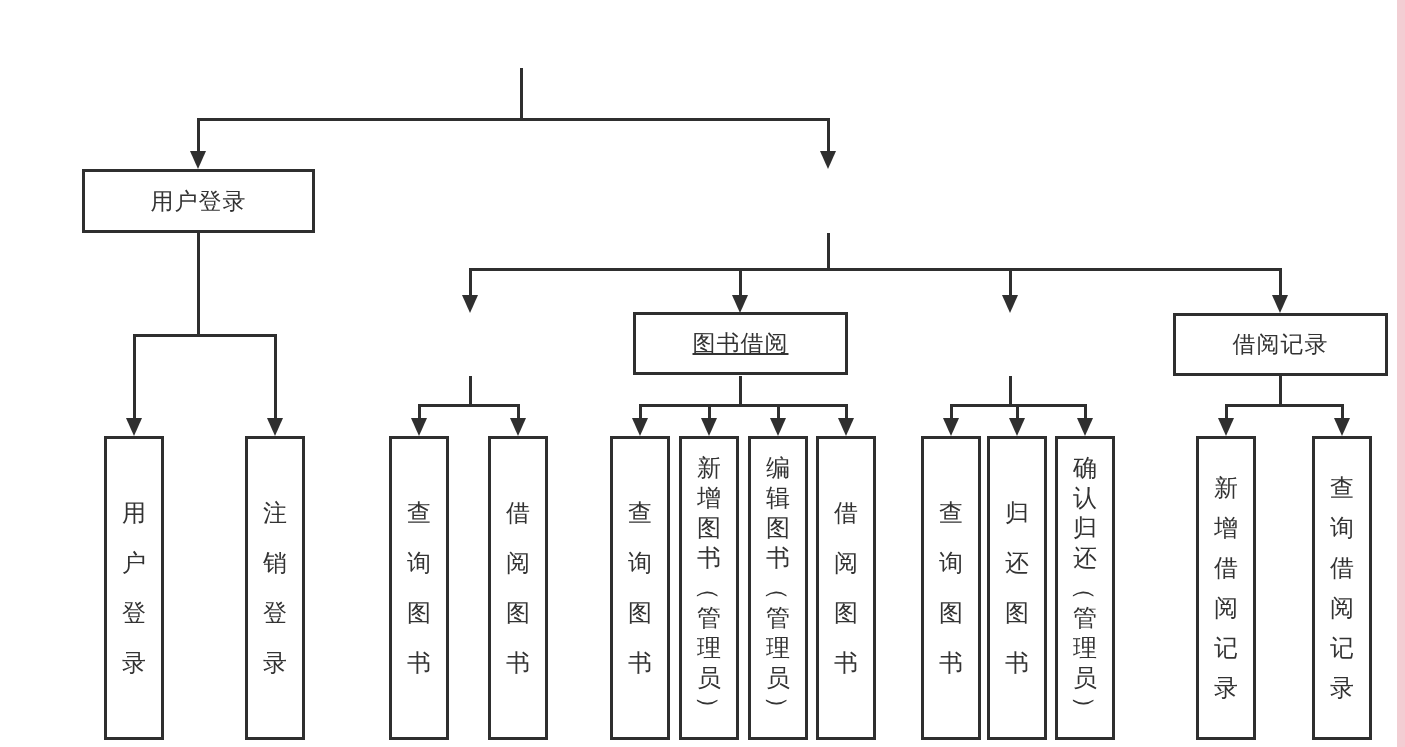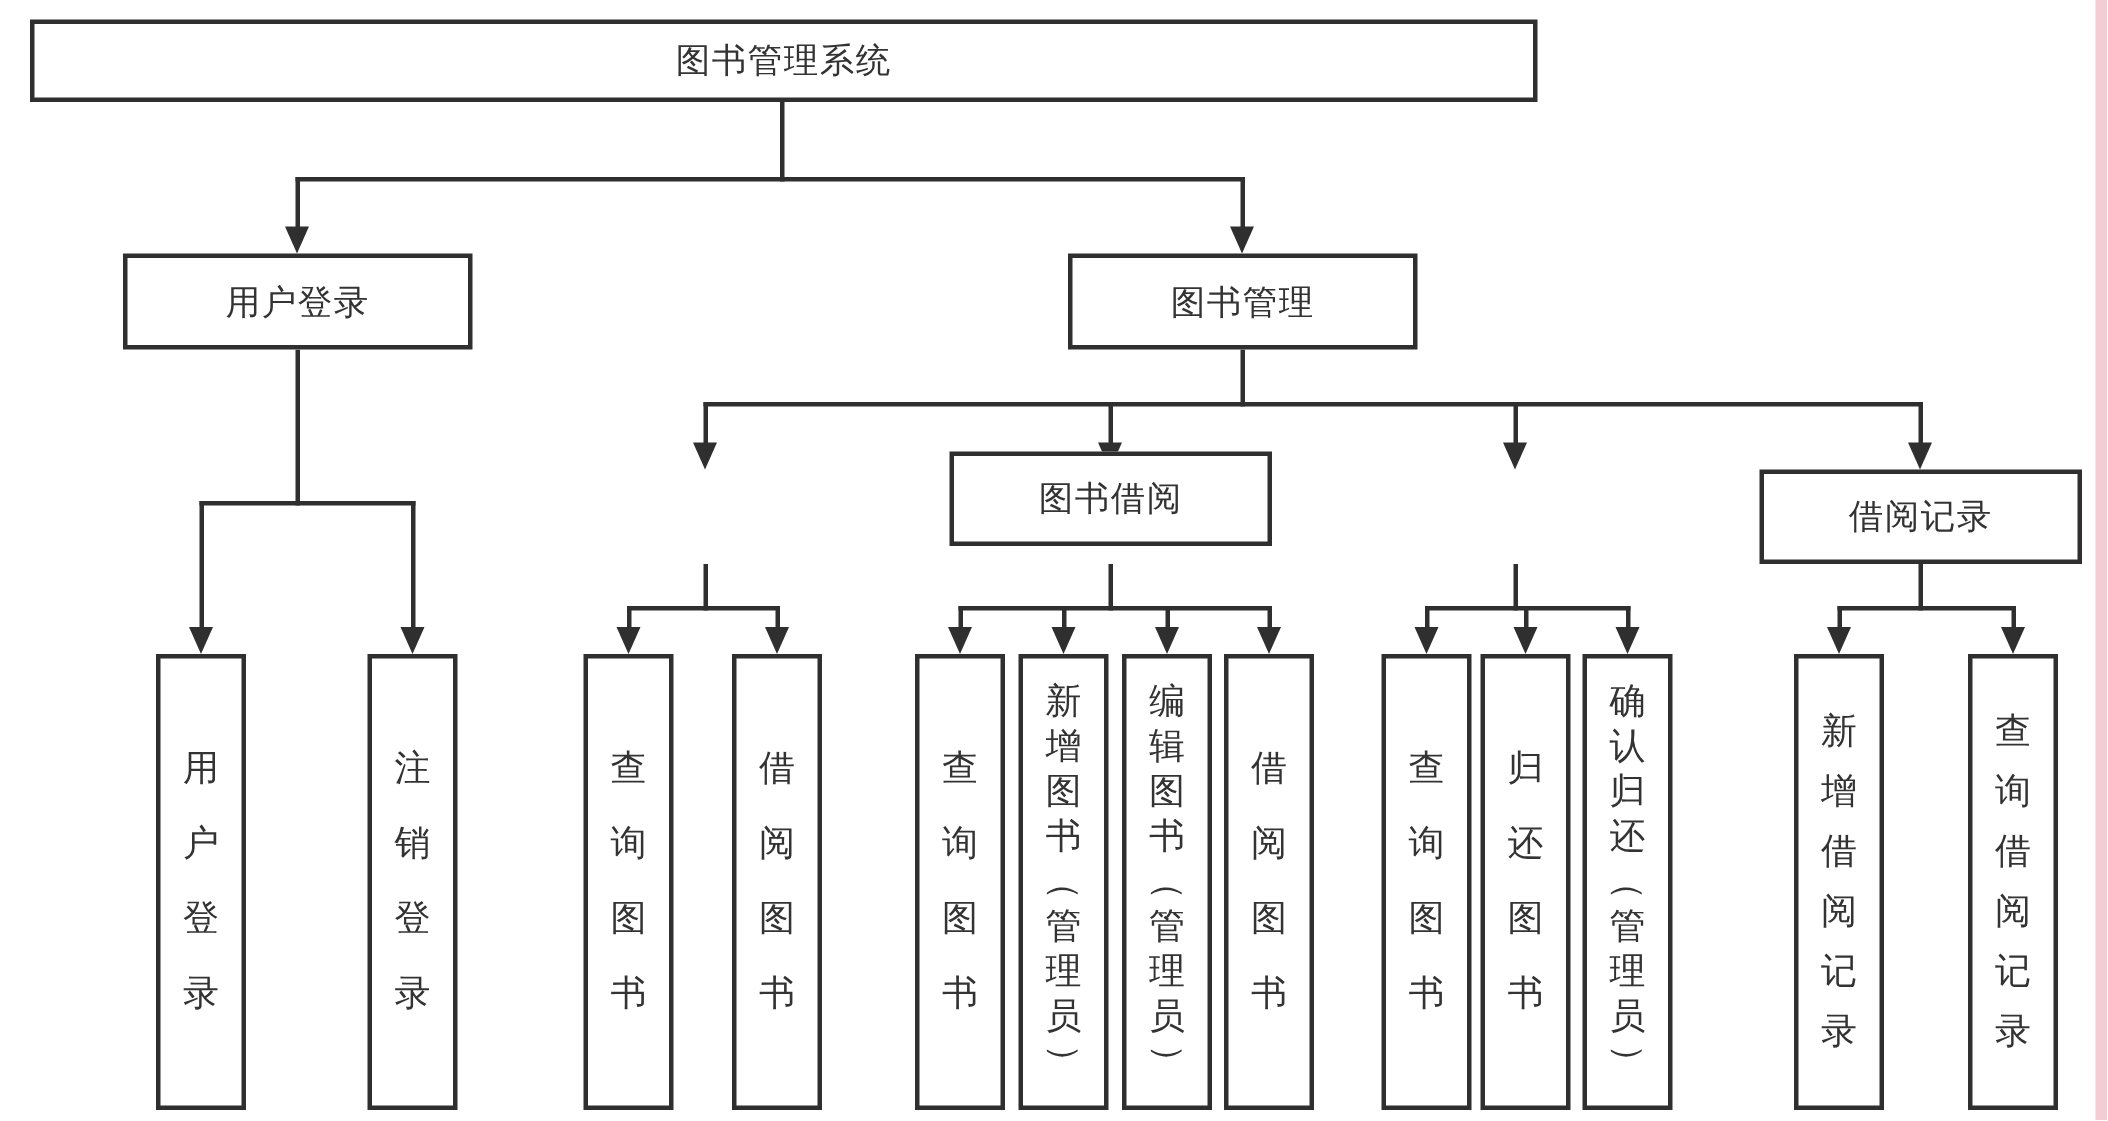--- a/index.html
+++ b/index.html
@@ -14,21 +14,21 @@
     position:absolute; box-sizing:border-box; background:#ffffff;
     border:3px solid var(--line); color:var(--text);
     display:flex; align-items:center; justify-content:center;
     font-size:23px; letter-spacing:1px; z-index:2;
   }
   
   .b-root{left:20px; top:13px; width:1005px; height:55px;}
   .b-l2a {left:82px;  top:169px; width:233px; height:64px;}
   .b-l2b {left:712px; top:169px; width:233px; height:64px;}
   .b-l3a {left:363px; top:313px; width:215px; height:63px;}
-  .b-l3b {left:633px; top:301px; width:215px; height:63px;}
+  .b-l3b {left:633px; top:312px; width:215px; height:63px;text-decoration:underline;}
   .b-l3c {left:903px; top:313px; width:215px; height:63px;}
   .b-l3d {left:1173px;top:313px; width:215px; height:63px;text-align:center;}
   .leaf{top:436px; width:60px; height:304px; flex-direction:column; justify-content:center;
         font-size:24px; letter-spacing:0; display:flex; align-items:center;}
   .leaf span{display:block; line-height:1; height:24px;}
   .leaf span.rot{transform:rotate(90deg);}
   .lf1 {left:104px;} .lf2 {left:245px;} .lf3 {left:389px;} .lf4 {left:488px;}
   .lf5 {left:610px;} .lf6 {left:679px;} .lf7 {left:748px;} .lf8 {left:816px;}
   .lf9 {left:921px;} .lf10{left:987px;} .lf11{left:1055px;} .lf12{left:1196px;} .lf13{left:1312px;}
   
@@ -41,24 +41,22 @@
   .watermark{position:absolute; left:1183px; top:717px; font-size:19px;
              color:var(--watermark); z-index:5; white-space:nowrap;}
   .edge-strip{position:absolute; left:1397px; top:0; width:8px; height:747px;
               background:var(--right-strip); z-index:6;}
 </style>
 </head>
 <body>
 
 <div class="stage">
 
-  <div class="box b-root">图书管理系统</div>
 
   <div class="box b-l2a">用户登录</div>
-  <div class="box b-l2b">图书管理</div>
 
   <div class="box b-l3b">图书借阅</div>
   <div class="box b-l3d">借阅记录</div>
 
   <div class="box leaf lf1" style="gap: 26px;">
       <span>用</span>
       <span>户</span>
       <span>登</span>
       <span>录</span>
     </div>

